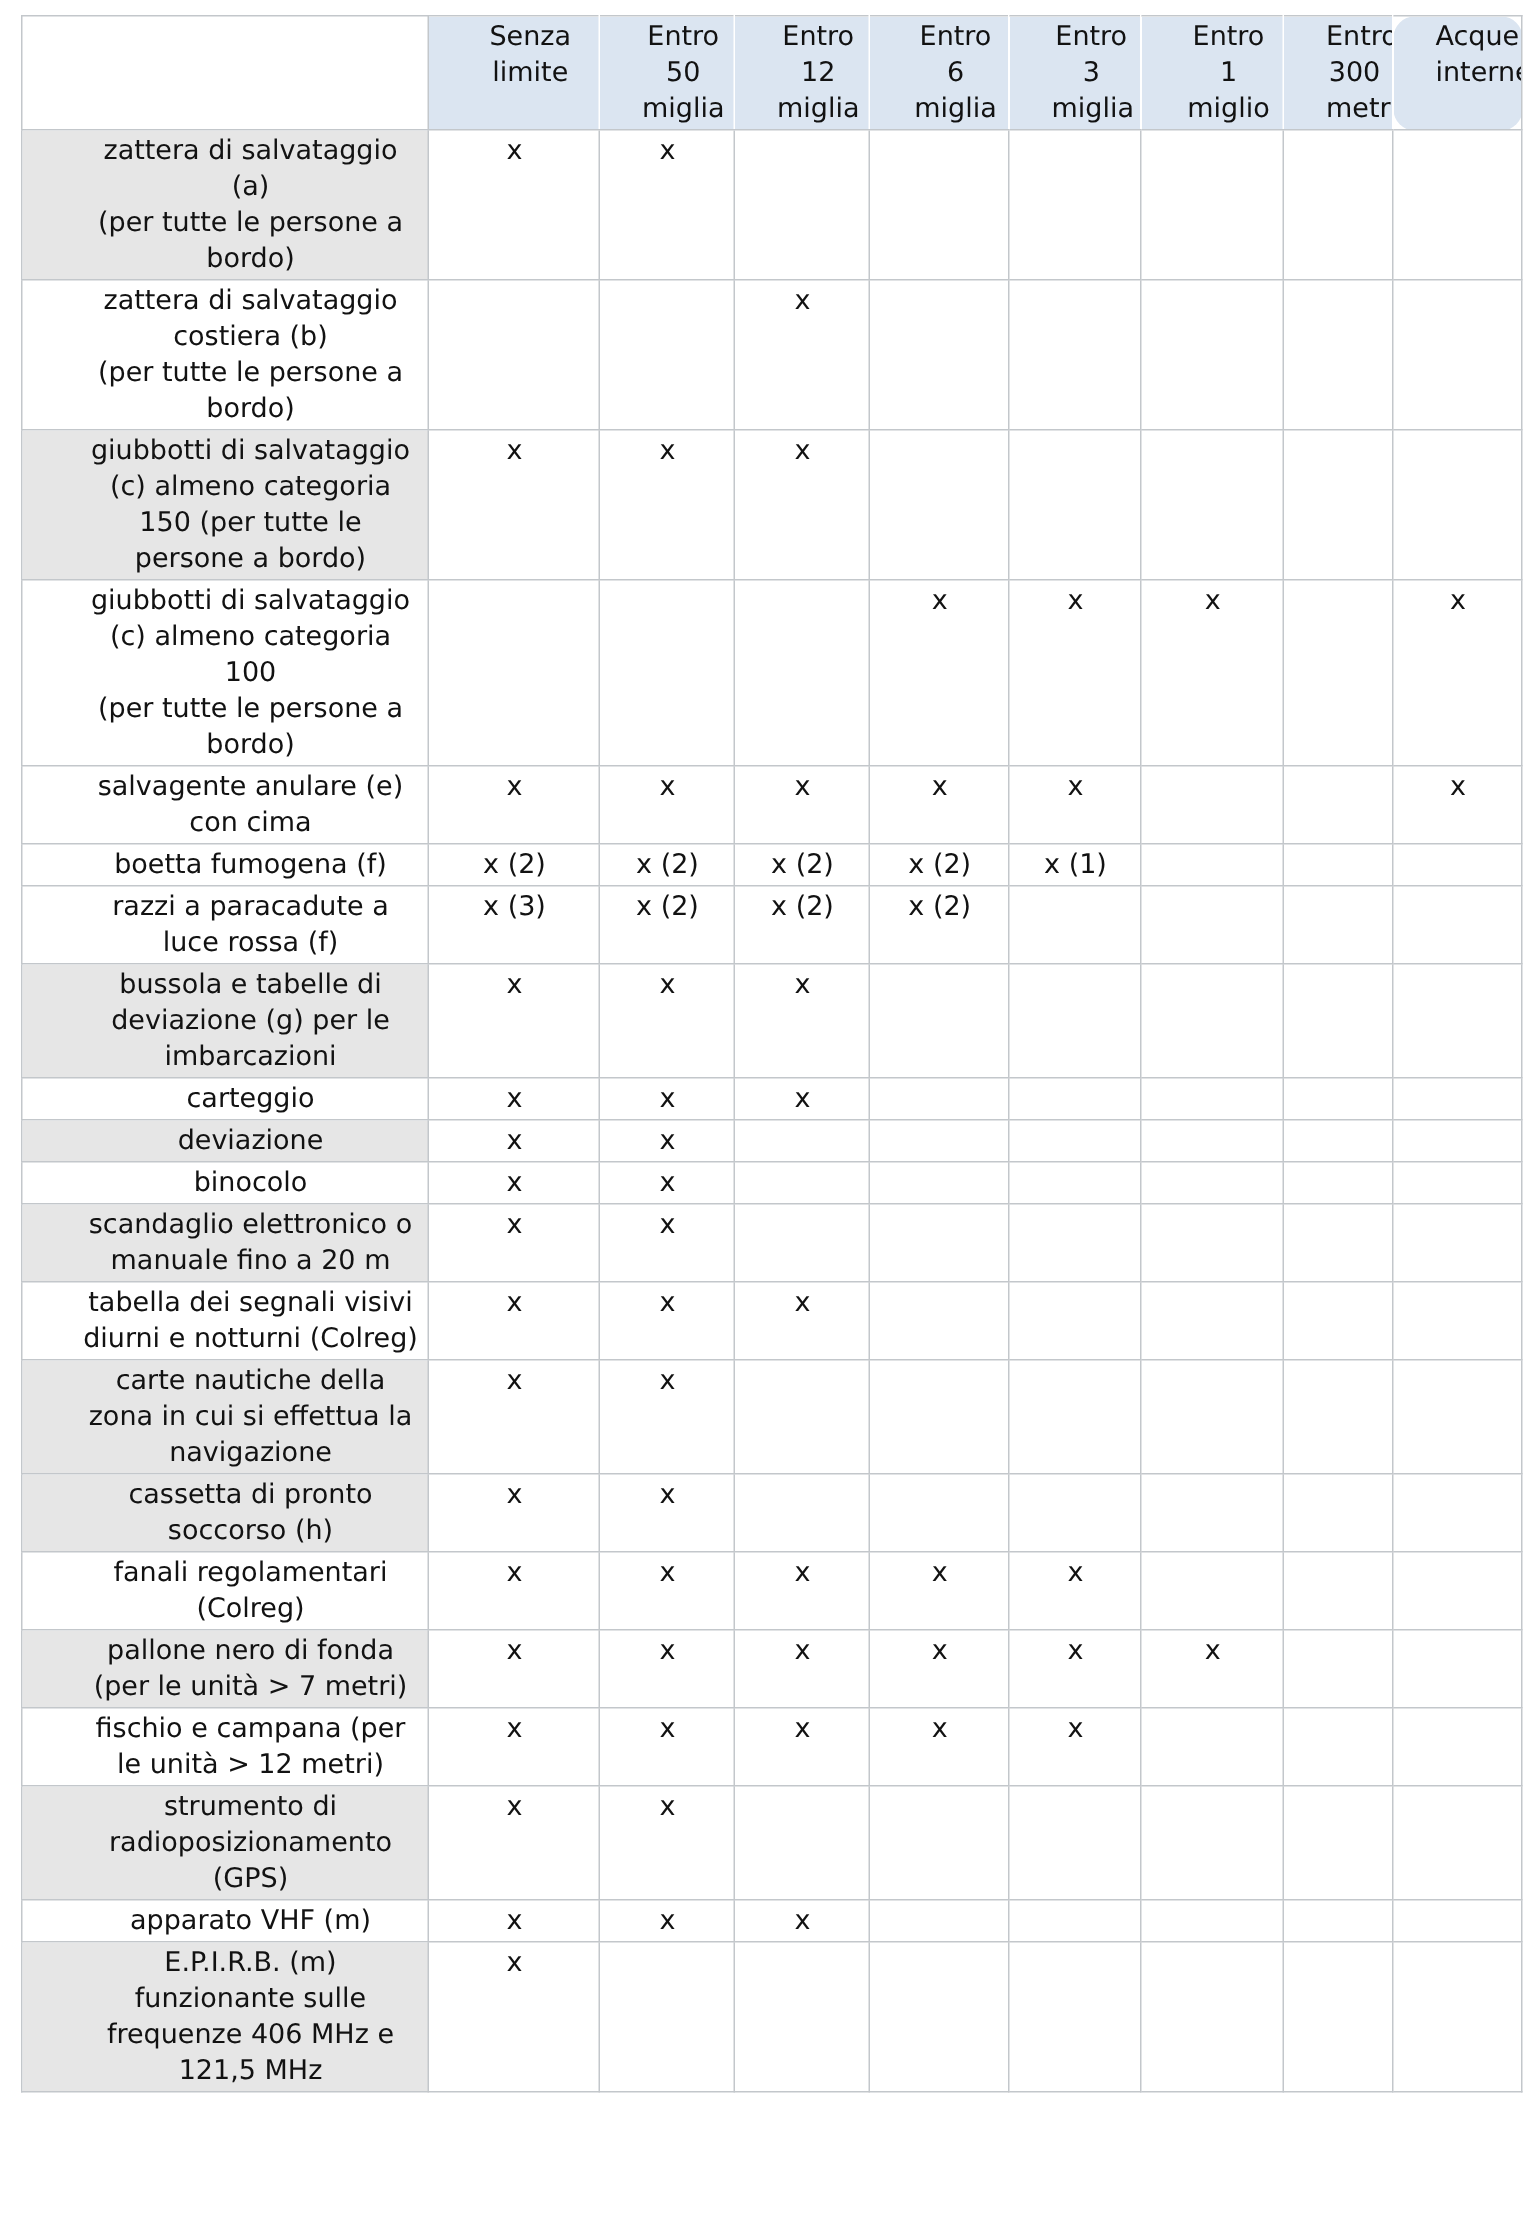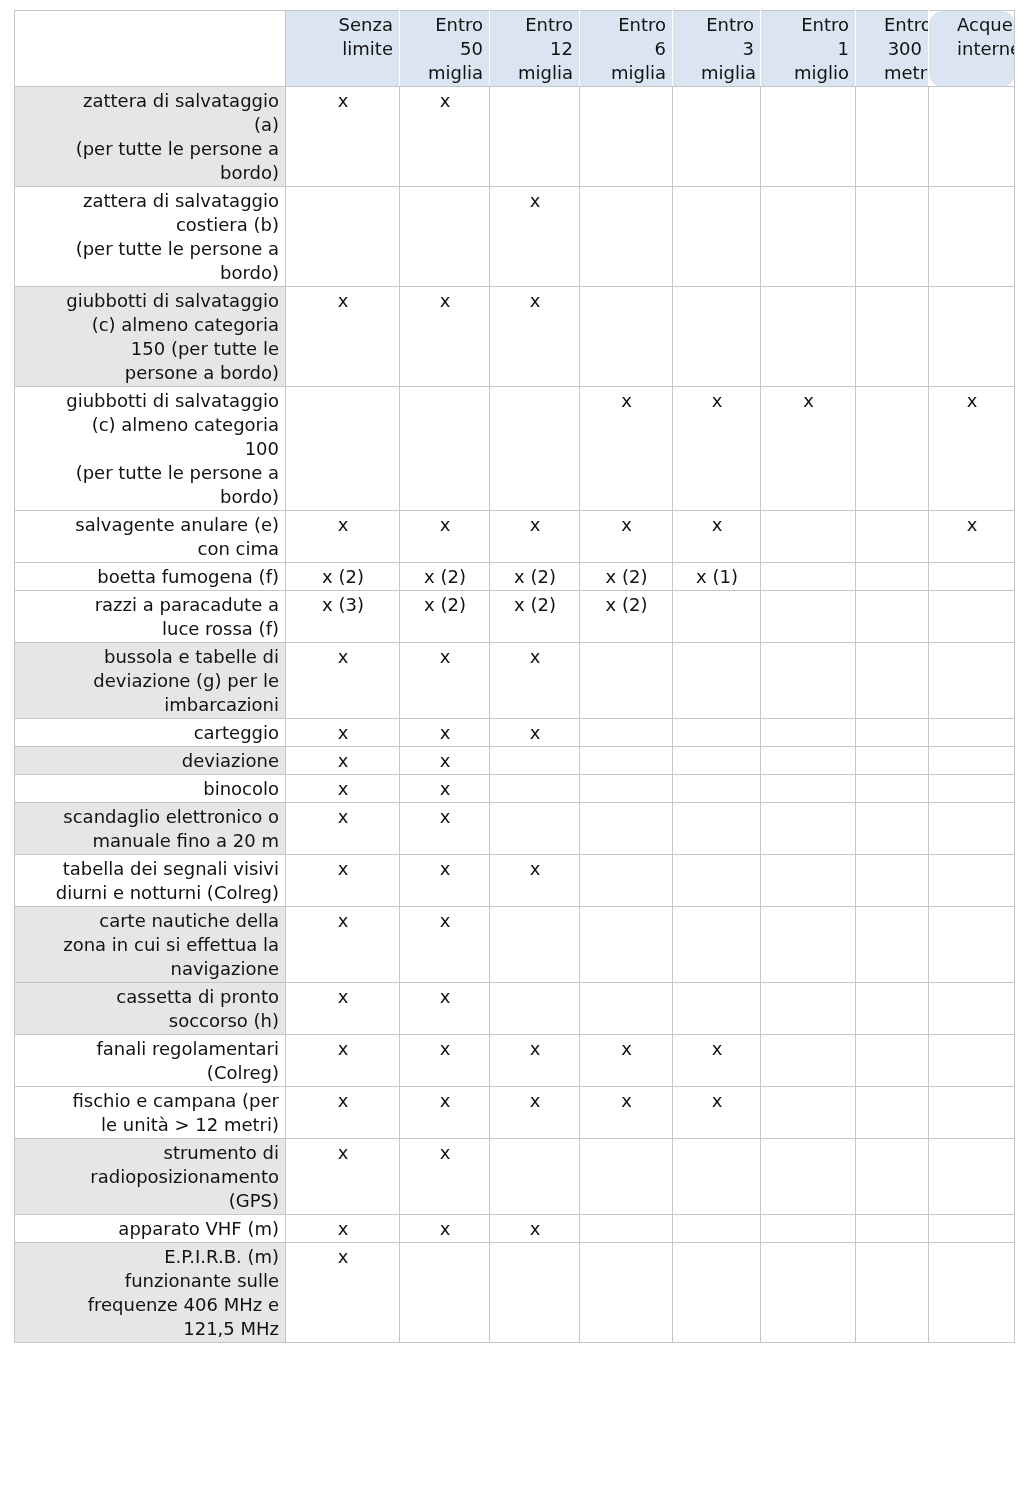--- a/index.html
+++ b/index.html
@@ -25,34 +25,34 @@
     border:1px solid var(--border);
     vertical-align:top;
     padding:2px 6px 1px 7px;
     font-size:18px;
     line-height:24px;
     font-weight:normal;
     overflow:hidden;
   }
   .equip thead th{
     background:var(--header-bg);
-    text-align:right;
+    text-align:center;
     white-space:pre-line;
     border-left-color:#ffffff;
     border-right-color:#ffffff;
     padding-left:28px;
   }
   .equip thead th:first-child{
     background:#ffffff;
     border-color:var(--border);
   }
   .equip thead th:nth-child(2){border-left-color:var(--border);}
   .equip thead th:last-child{border-right-color:var(--border);border-radius:14px;}
   .equip td.label{
-    text-align:right;
+    text-align:center;
     white-space:pre-line;
     padding-left:40px;
   }
   .equip tr.shaded td.label{background:var(--stripe);}
   .equip td.mark{
     text-align:center;
     background:#ffffff;
   }
 </style>
 </head>
@@ -268,20 +268,31 @@
         <td class="label">fanali regolamentari (Colreg)</td>
         <td class="mark">x</td>
         <td class="mark">x</td>
         <td class="mark">x</td>
         <td class="mark">x</td>
         <td class="mark">x</td>
         <td class="mark"></td>
         <td class="mark"></td>
         <td class="mark"></td>
       </tr>
+      <tr class="shaded">
+        <td class="label">pallone nero di fonda (per le unità &gt; 7 metri)</td>
+        <td class="mark">x</td>
+        <td class="mark">x</td>
+        <td class="mark">x</td>
+        <td class="mark">x</td>
+        <td class="mark">x</td>
+        <td class="mark">x</td>
+        <td class="mark"></td>
+        <td class="mark"></td>
+      </tr>
       <tr>
         <td class="label">fischio e campana (per le unità &gt; 12 metri)</td>
         <td class="mark">x</td>
         <td class="mark">x</td>
         <td class="mark">x</td>
         <td class="mark">x</td>
         <td class="mark">x</td>
         <td class="mark"></td>
         <td class="mark"></td>
         <td class="mark"></td>

